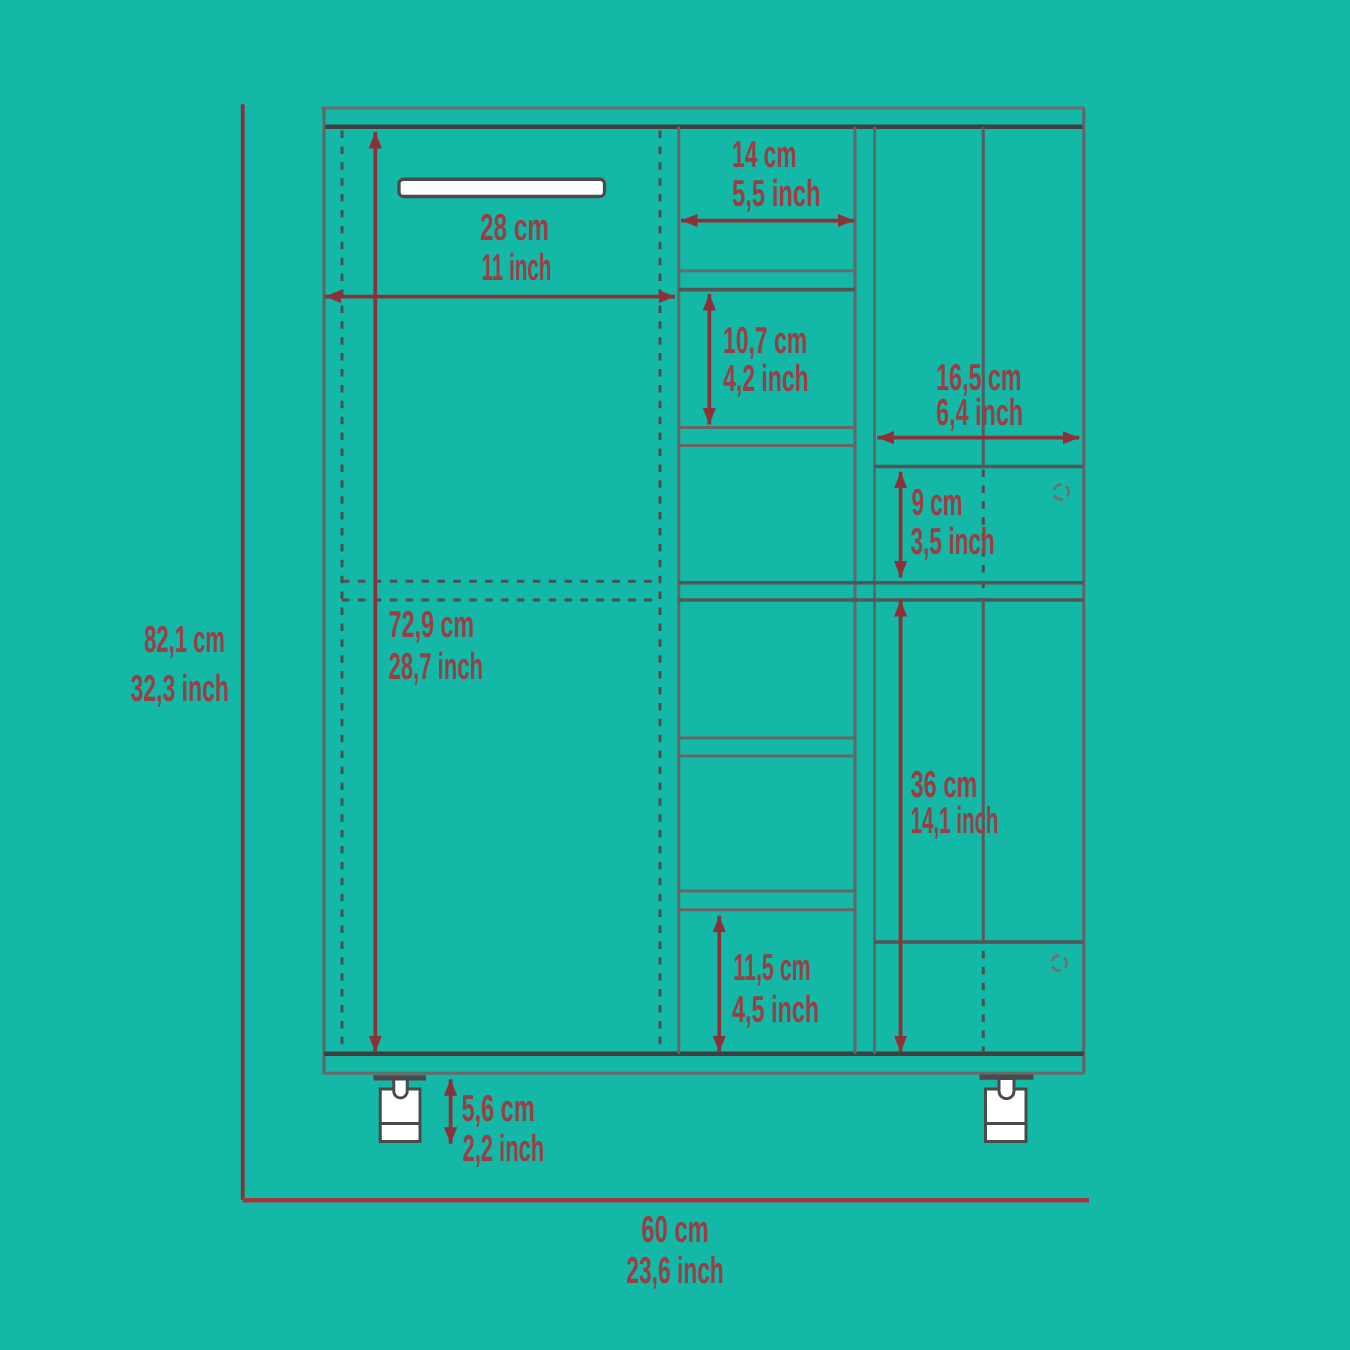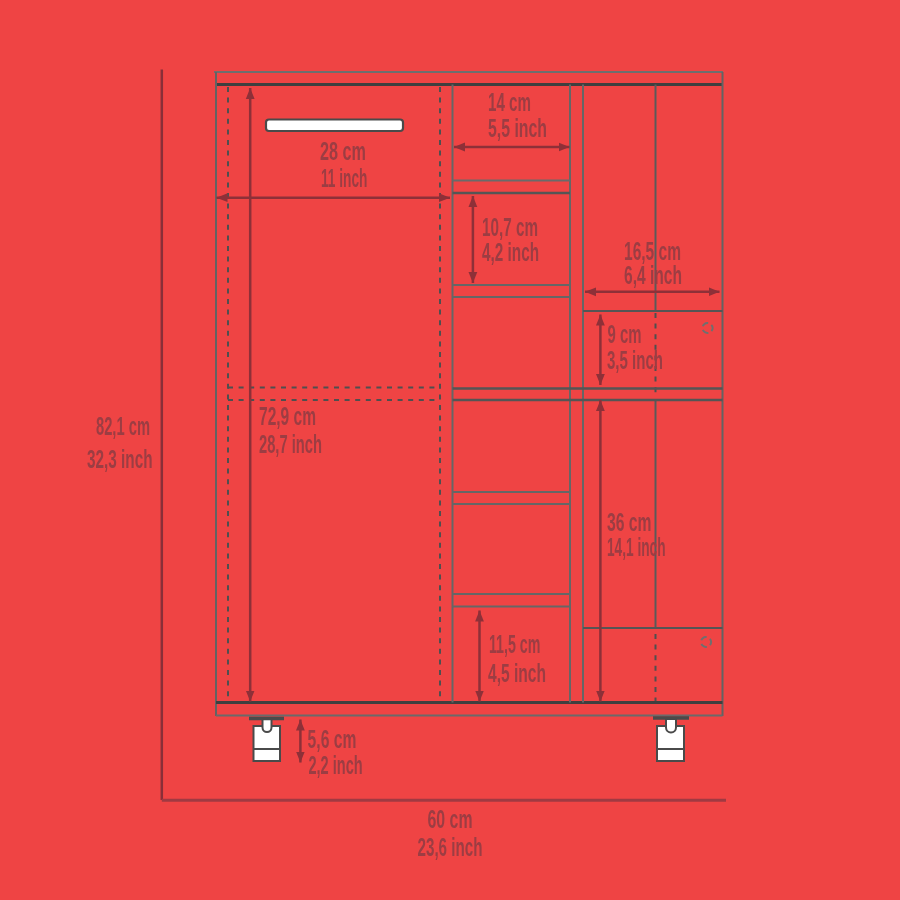--- a/index.html
+++ b/index.html
@@ -1,16 +1,16 @@
 <!DOCTYPE html>
 <html><head>
 <meta charset="utf-8">
 <style>
   html,body{margin:0;padding:0;background:#ffffff;}
-  .page{position:relative;width:900px;height:900px;background:#ef4444;overflow:hidden;}
+  .page{position:relative;width:900px;height:900px;background:#14b8a6;overflow:hidden;}
   svg{position:absolute;top:0;left:0;filter:blur(0.5px);}
   text{font-family:"Liberation Sans",sans-serif;font-weight:bold;font-size:25px;fill:#9c3d43;}
 </style>
 </head>
 <body>
 
 <div class="page">
 <svg width="900" height="900" viewBox="0 0 900 900">
 <defs>
 <marker id="ah" markerUnits="userSpaceOnUse" markerWidth="13" markerHeight="11" refX="11" refY="5" orient="auto-start-reverse">

